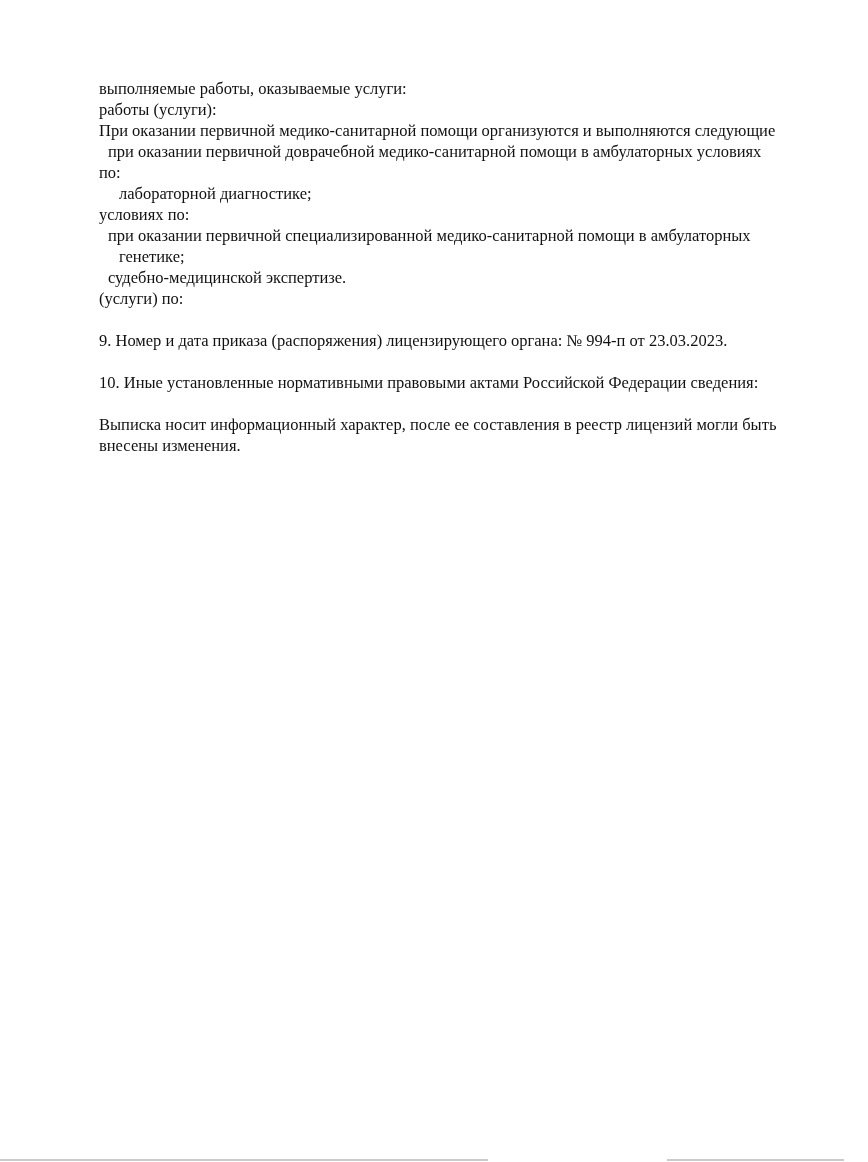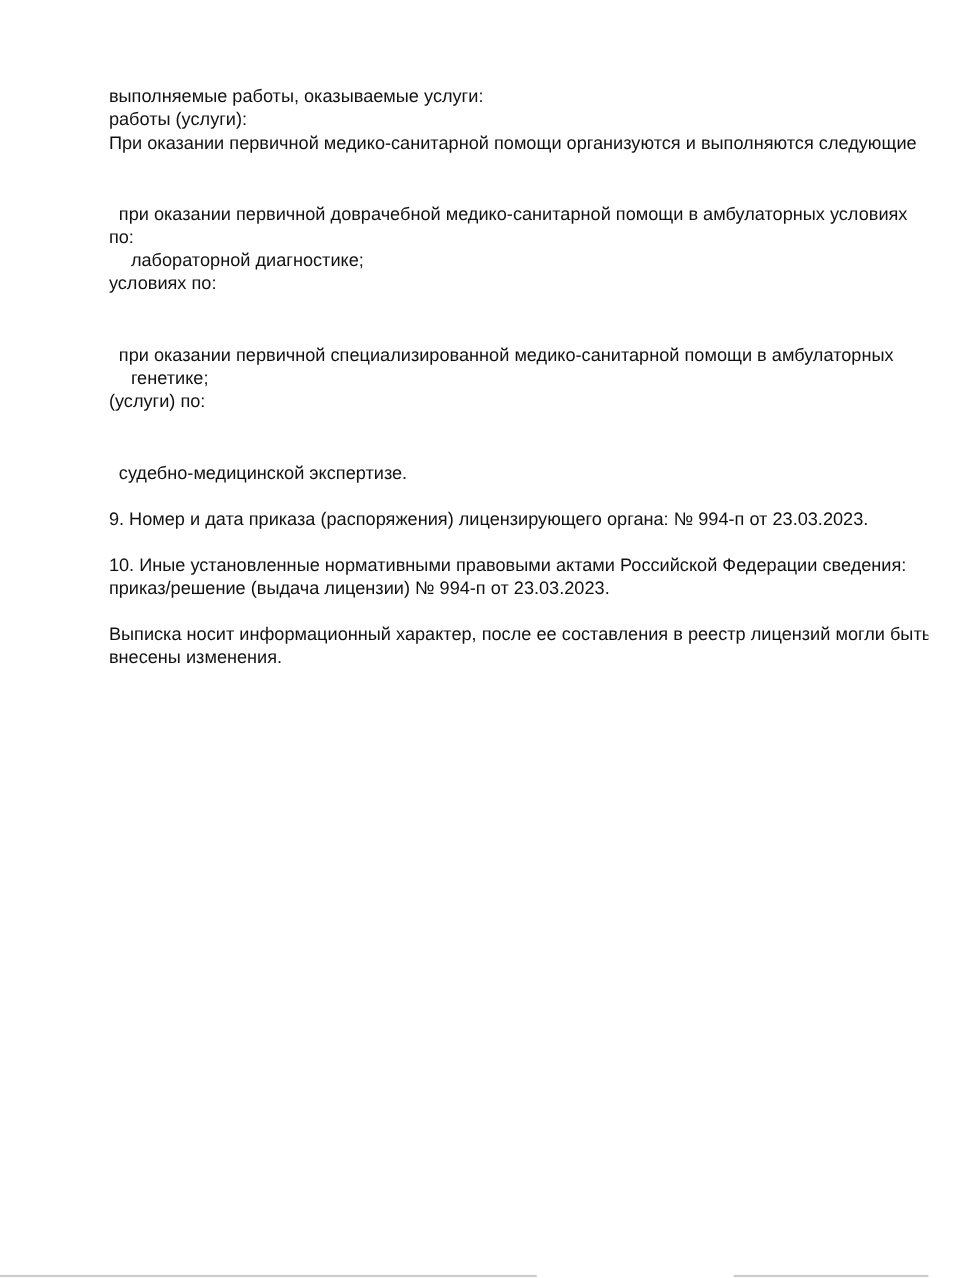--- a/index.html
+++ b/index.html
@@ -6,37 +6,37 @@
     margin: 0;
     padding: 0;
     background: #ffffff;
   }
   #page {
     position: relative;
     width: 844px;
     height: 1162px;
     background: var(--page-bg, #ffffff);
     overflow: hidden;
-    font-family: Liberation Sans, sans-serif;
+    font-family: Liberation Serif, serif;
     color: var(--text-color, #111111);
   }
   #document-body {
     position: absolute;
     left: 99px;
     top: 78px;
     width: 752px;
     font-size: 16.5px;
     line-height: 21px;
   }
   .line {
     min-height: 21px;
     white-space: nowrap;
   }
   .indent-0 { padding-left: 0; }
-  .indent-1 { padding-left: 9px; margin-top: 44px; }
+  .indent-1 { padding-left: 9px; }
   .indent-2 { padding-left: 20px; }
   .bottom-rule {
     position: absolute;
     height: 2px;
     background: var(--rule-color, #cbcbcb);
     bottom: 1px;
   }
   #bottom-rule-left  { left: 0;   width: 488px; }
   #bottom-rule-right { left: 667px; width: 201px; }
 </style>
@@ -48,26 +48,25 @@
 
   <div class="line indent-0">выполняемые работы, оказываемые услуги:</div>
       <div class="line indent-0">работы (услуги):</div>
       <div class="line indent-0">При оказании первичной медико-санитарной помощи организуются и выполняются следующие</div>
       <div class="line indent-1">при оказании первичной доврачебной медико-санитарной помощи в амбулаторных условиях</div>
       <div class="line indent-0">по:</div>
       <div class="line indent-2">лабораторной диагностике;</div>
       <div class="line indent-0">условиях по:</div>
       <div class="line indent-1">при оказании первичной специализированной медико-санитарной помощи в амбулаторных</div>
       <div class="line indent-2">генетике;</div>
+      <div class="line indent-1">судебно-медицинской экспертизе.</div>
       <div class="line indent-0">(услуги) по:</div>
-      <div class="line indent-1">судебно-медицинской экспертизе.</div>
       <div class="line indent-0">&nbsp;</div>
       <div class="line indent-0">9. Номер и дата приказа (распоряжения) лицензирующего органа: № 994-п от 23.03.2023.</div>
       <div class="line indent-0">&nbsp;</div>
       <div class="line indent-0">10. Иные установленные нормативными правовыми актами Российской Федерации сведения:</div>
-      <div class="line indent-0">приказ/решение (выдача лицензии) № 994-п от 23.03.2023.</div>
       <div class="line indent-0">&nbsp;</div>
       <div class="line indent-0">Выписка носит информационный характер, после ее составления в реестр лицензий могли быть</div>
       <div class="line indent-0">внесены изменения.</div>
     </div>
   <div id="bottom-rule-left" class="bottom-rule"></div>
   <div id="bottom-rule-right" class="bottom-rule"></div>
 </div>
 
 </body></html>

